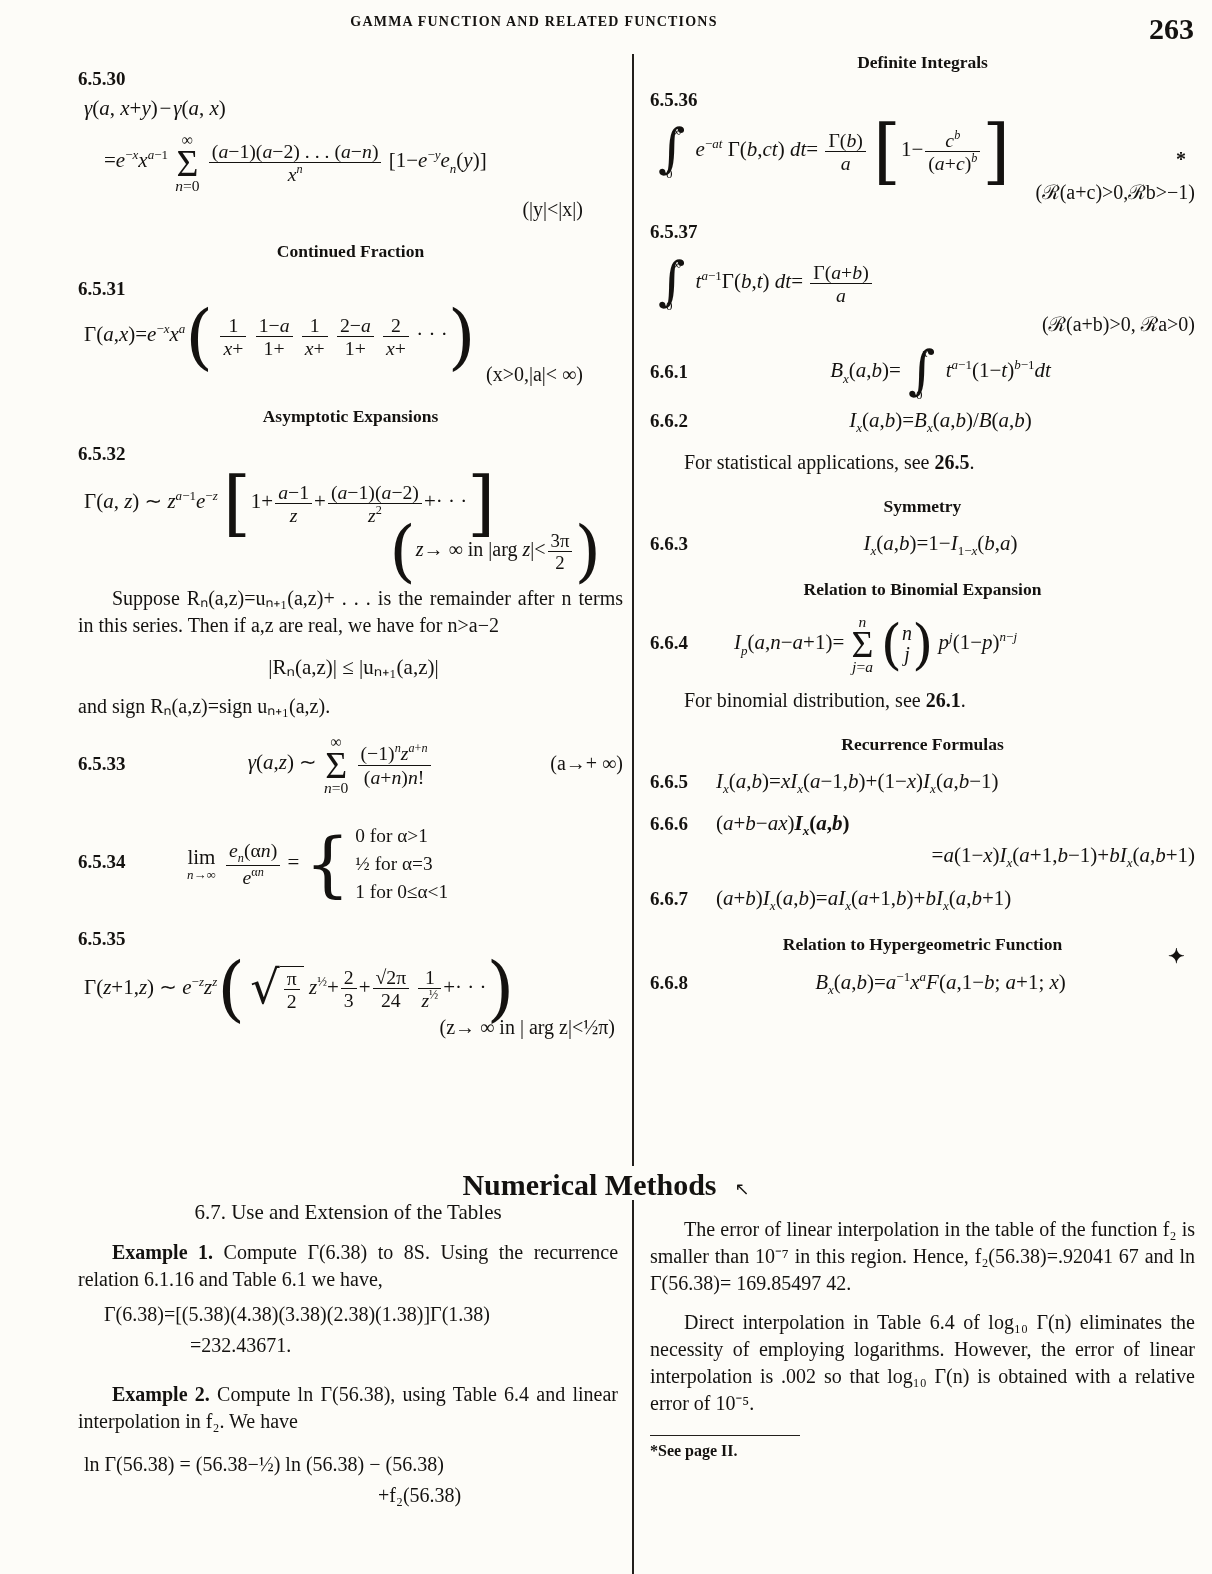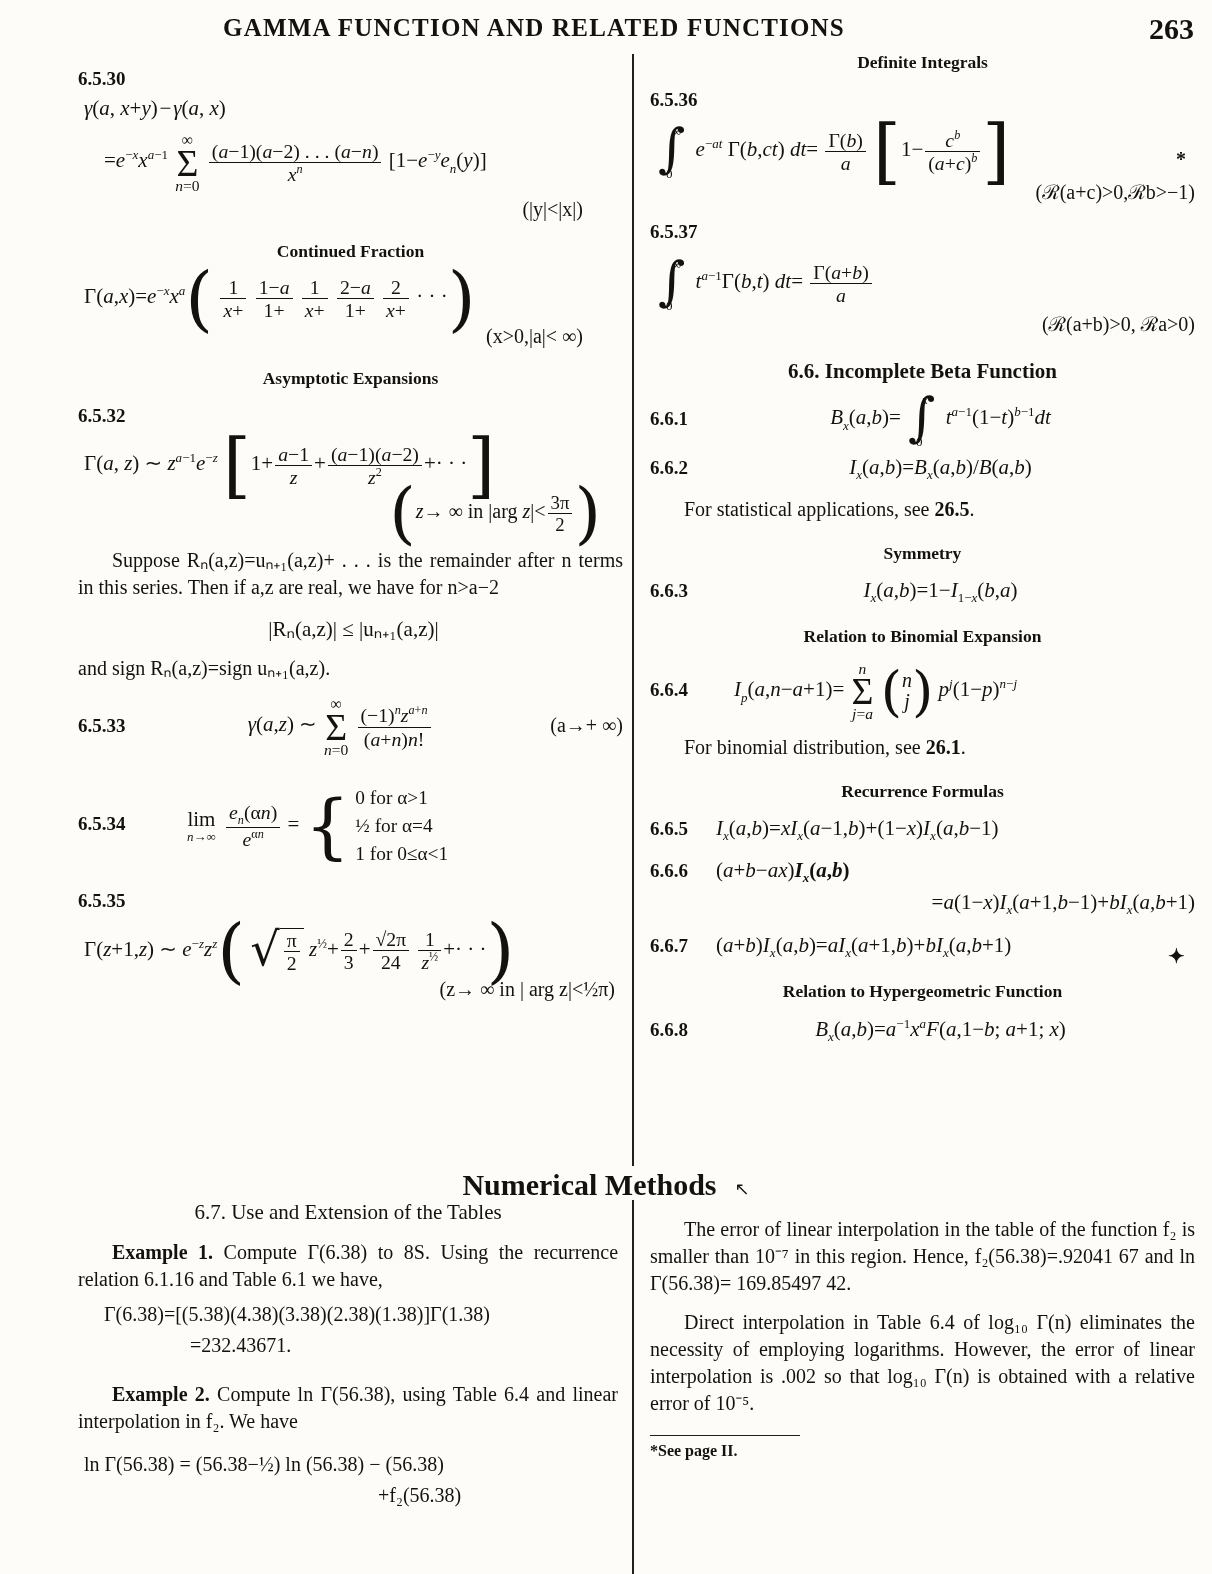--- a/index.html
+++ b/index.html
@@ -21,21 +21,21 @@
     height: 1574px;
     padding: 0;
   }
   
   .running-head {
     position: absolute;
     top: 14px;
     left: 0;
     width: 1068px;
     text-align: center;
-    font-size: 25px;
+    font-size: 14px;
     letter-spacing: 1.2px;
     font-variant: small-caps;
     font-weight: 600;
   }
   .folio {
     position: absolute;
     top: 12px;
     right: 18px;
     font-size: 30px;
     font-weight: 700;
@@ -266,20 +266,21 @@
           <span class="n">(<span class="ital">a</span>−1)(<span class="ital">a</span>−2) . . . (<span class="ital">a</span>−<span class="ital">n</span>)</span>
           <span class="d"><span class="ital">x</span><sup class="s"><span class="ital">n</span></sup></span>
         </span>
         [1−<span class="ital">e</span><sup class="s">−<span class="ital">y</span></sup><span class="ital">e</span><sub class="s"><span class="ital">n</span></sub>(<span class="ital">y</span>)]
       </div>
 
       <div class="cond">(|y|&lt;|x|)</div>
 
       <div class="center-head">Continued Fraction</div>
 
+      <div class="num">6.5.31</div>
 
       <div class="eq" style="margin-top:14px;">
         Γ(<span class="ital">a</span>,<span class="ital">x</span>)=<span class="ital">e</span><sup class="s">−<span class="ital">x</span></sup><span class="ital">x</span><sup class="s"><span class="ital">a</span></sup><span class="brk3">(</span>
         <span class="frac"><span class="n">1</span><span class="d"><span class="ital">x</span>+</span></span>
         <span class="frac"><span class="n">1−<span class="ital">a</span></span><span class="d">1+</span></span>
         <span class="frac"><span class="n">1</span><span class="d"><span class="ital">x</span>+</span></span>
         <span class="frac"><span class="n">2−<span class="ital">a</span></span><span class="d">1+</span></span>
         <span class="frac"><span class="n">2</span><span class="d"><span class="ital">x</span>+</span></span>
         · · ·<span class="brk3">)</span>
       </div>
@@ -316,21 +317,21 @@
       </div>
 
       <div class="row" style="margin-top:26px;">
         <span class="lbl">6.5.34</span>
         <span class="content" style="padding-left:40px;">
           <span class="lim"><span class="l">lim</span><span class="u"><span class="ital">n</span>→∞</span></span>
           <span class="frac"><span class="n"><span class="ital">e</span><sub class="s"><span class="ital">n</span></sub>(α<span class="ital">n</span>)</span><span class="d"><span class="ital">e</span><sup class="s">α<span class="ital">n</span></sup></span></span>
           = <span class="brk3">{</span>
           <span class="cases">
             <span class="ln">0 for α&gt;1</span>
-            <span class="ln">½ for α=4</span>
+            <span class="ln">½ for α=3</span>
             <span class="ln">1 for 0≤α&lt;1</span>
           </span>
         </span>
       </div>
 
       <div class="num" style="margin-top:22px;">6.5.35</div>
 
       <div class="eq" style="margin-top:16px;">
         Γ(<span class="ital">z</span>+1,<span class="ital">z</span>) ∼ <span class="ital">e</span><sup class="s">−<span class="ital">z</span></sup><span class="ital">z</span><sup class="s"><span class="ital">z</span></sup><span class="brk3">(</span>
         <span class="radic"><span class="sign">√</span><span style="border-top:1.3px solid #141210; display:inline-block; padding:0 2px;"><span class="frac"><span class="n">π</span><span class="d">2</span></span></span></span>
@@ -360,21 +361,20 @@
       <div class="num">6.5.37</div>
 
       <div class="eq" style="margin-top:18px;">
         <span class="intop"><span class="top">∞</span><span class="big">∫</span><span class="bot">0</span></span>
         <span class="ital">t</span><sup class="s"><span class="ital">a</span>−1</sup>Γ(<span class="ital">b</span>,<span class="ital">t</span>) <span class="ital">dt</span>=
         <span class="frac"><span class="n">Γ(<span class="ital">a</span>+<span class="ital">b</span>)</span><span class="d"><span class="ital">a</span></span></span>
       </div>
 
       <div class="cond" style="margin-right:0;">(ℛ(a+b)&gt;0,   ℛa&gt;0)</div>
 
-      <div class="section-head">6.6.  Incomplete Beta Function</div>
 
       <div class="row centerish">
         <span class="lbl">6.6.1</span>
         <span class="content">
           <span class="ital">B</span><sub class="s"><span class="ital">x</span></sub>(<span class="ital">a</span>,<span class="ital">b</span>)=
           <span class="intop"><span class="top"><span class="ital">x</span></span><span class="big">∫</span><span class="bot">0</span></span>
           <span class="ital">t</span><sup class="s"><span class="ital">a</span>−1</sup>(1−<span class="ital">t</span>)<sup class="s"><span class="ital">b</span>−1</sup><span class="ital">dt</span>
         </span>
       </div>
 

